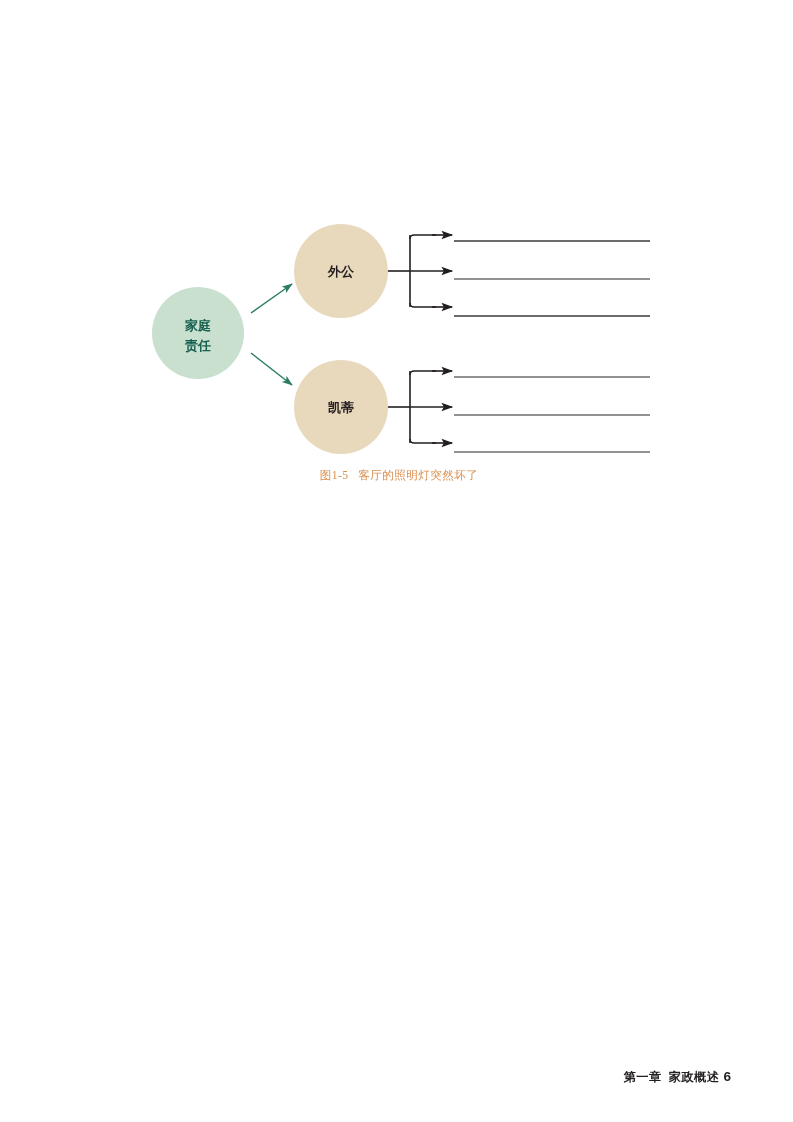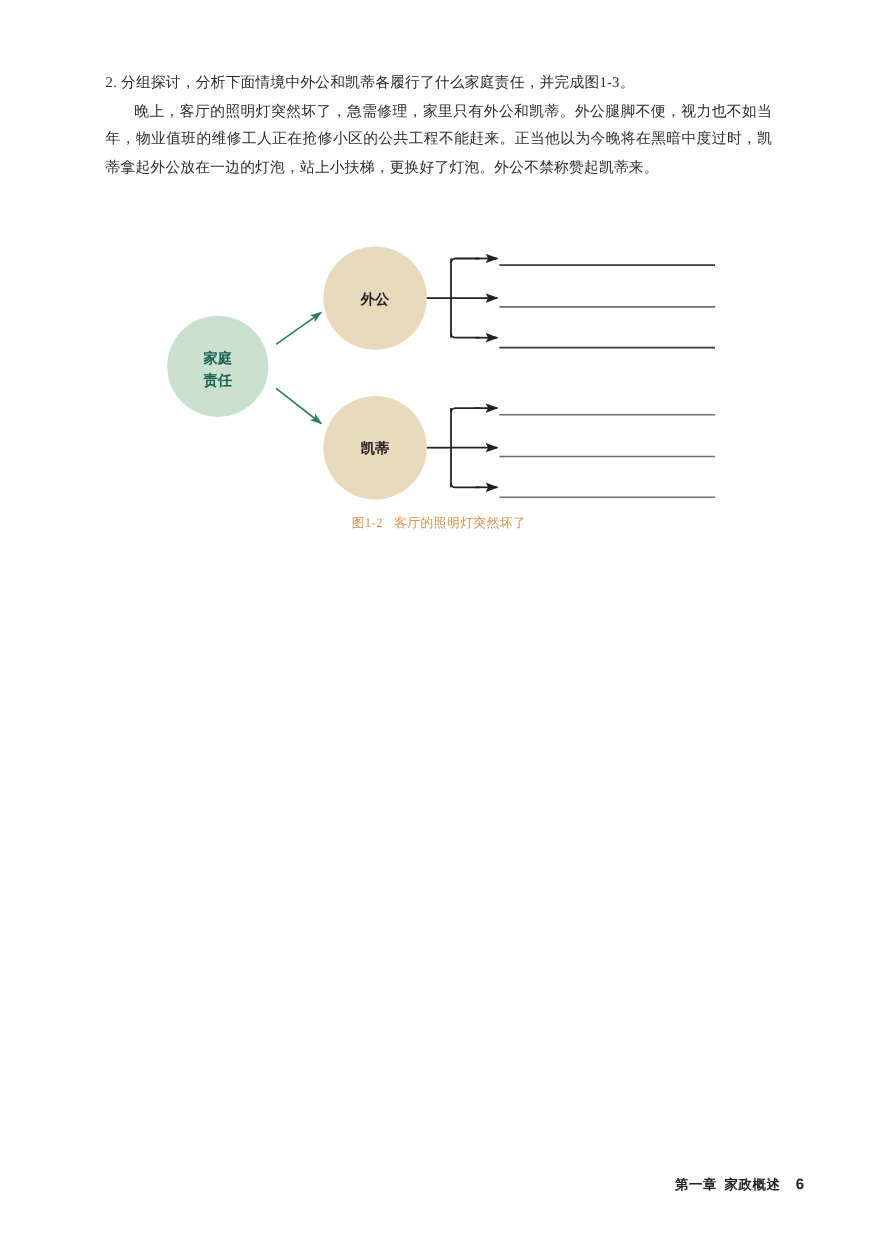--- a/index.html
+++ b/index.html
@@ -67,21 +67,21 @@
   }
   .caption .cap-num { margin-right: 10px; }
 
   
   .footer {
     position: absolute;
     right: 62px;
     bottom: 36px;
     display: flex;
     align-items: baseline;
-    gap: 14px;
+    gap: 4px;
     font-family: "Liberation Sans", "DejaVu Sans", sans-serif;
   }
   .footer-chapter {
     font-size: 12.2px;
     font-weight: bold;
     color: #231f20;
     letter-spacing: 0.5px;
   }
   .footer-chapter .ch-sep { display: inline-block; width: 7px; }
   .footer-page {
@@ -97,24 +97,20 @@
     font-weight: bold;
   }
   .node-label.green { fill: #17604f; }
   .node-label.tan { fill: #231f20; }
 </style>
 </head>
 <body>
 
 <div class="page">
 
-  <div class="body-text">
-    <p class="para">2. 分组探讨，分析下面情境中外公和凯蒂各履行了什么家庭责任，并完成图1-3。</p>
-    <p class="para indent">晚上，客厅的照明灯突然坏了，急需修理，家里只有外公和凯蒂。外公腿脚不便，视力也不如当年，物业值班的维修工人正在抢修小区的公共工程不能赶来。正当他以为今晚将在黑暗中度过时，凯蒂拿起外公放在一边的灯泡，站上小扶梯，更换好了灯泡。外公不禁称赞起凯蒂来。</p>
-  </div>
 
   <div class="figure">
 
     <svg width="606" height="280" viewBox="0 0 606 280">
       <defs>
         <marker id="arrow-green" markerWidth="8" markerHeight="8" refX="6.6" refY="3" orient="auto" markerUnits="strokeWidth">
           <path d="M0,0.4 L7.2,3 L0,5.6 L1.6,3 Z" fill="#2e7d63"></path>
         </marker>
         <marker id="arrow-black" markerWidth="8" markerHeight="8" refX="6.6" refY="3" orient="auto" markerUnits="strokeWidth">
           <path d="M0,0.3 L7.4,3 L0,5.7 L1.5,3 Z" fill="#231f20"></path>
@@ -173,21 +169,21 @@
       </g>
 
       <g stroke="#6d6d6d" stroke-width="1.5">
         <line x1="358" y1="177" x2="554" y2="177"></line>
         <line x1="358" y1="215" x2="554" y2="215"></line>
         <line x1="358" y1="252" x2="554" y2="252"></line>
       </g>
     </svg>
 
     <div class="caption">
-      <span class="cap-num">图1-2</span><span>客厅的照明灯突然坏了</span>
+      <span class="cap-num">图1-5</span><span>客厅的照明灯突然坏了</span>
     </div>
   </div>
 
   <div class="footer">
     <span class="footer-chapter"><span>第一章</span><span class="ch-sep"></span><span>家政概述</span></span>
     <span class="footer-page">6</span>
   </div>
 
 </div>
 

